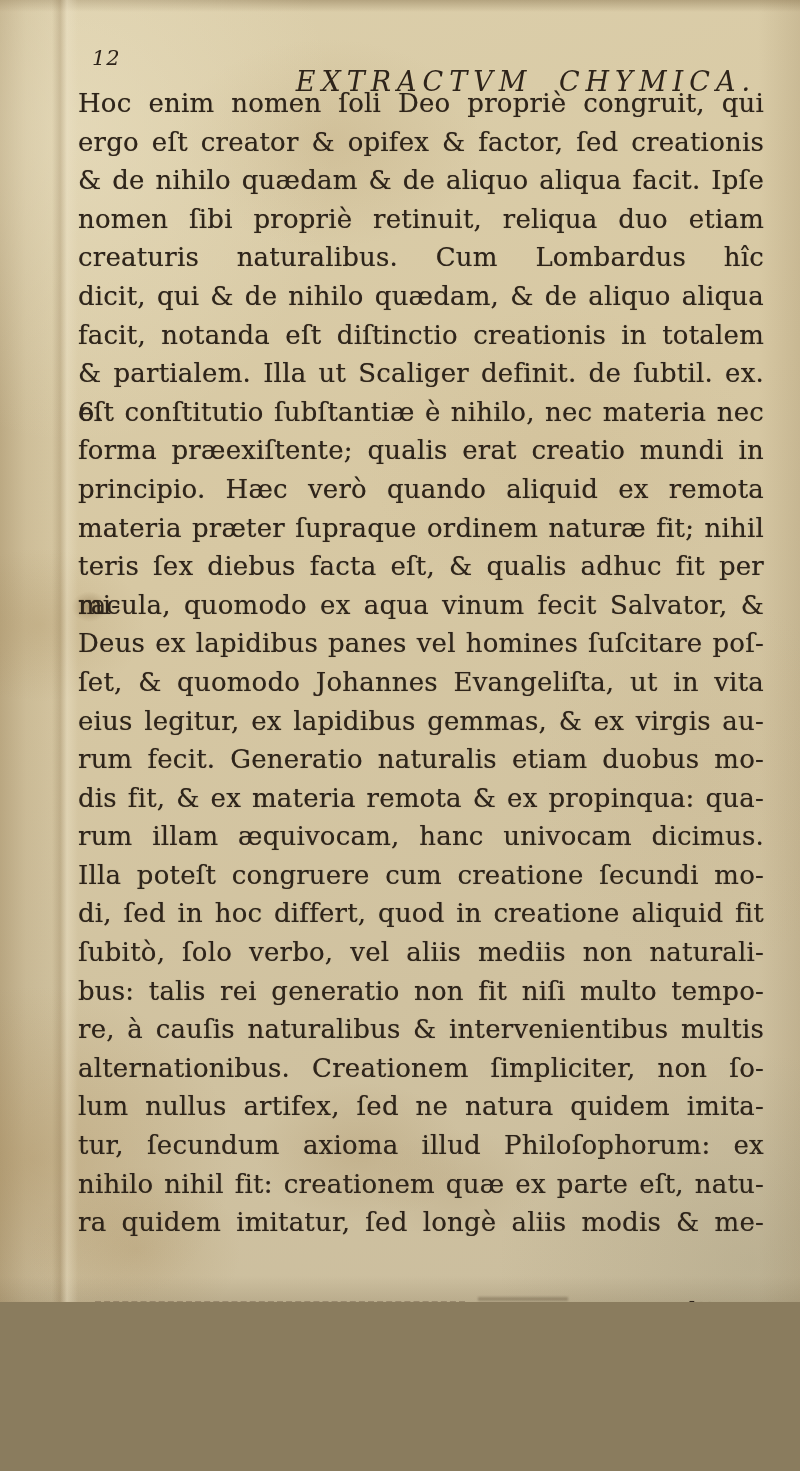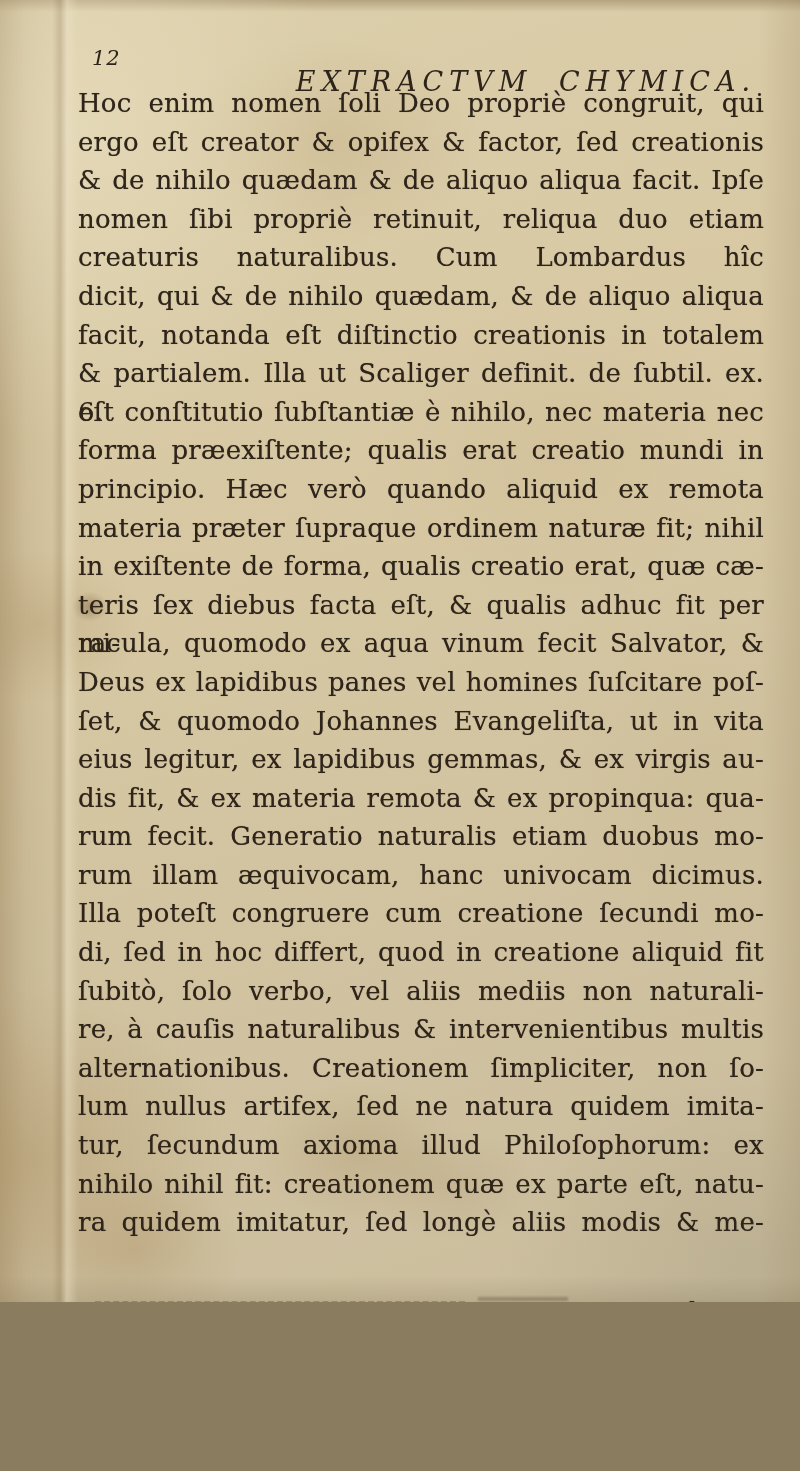--- a/index.html
+++ b/index.html
@@ -152,32 +152,32 @@
       <div class="text-line">&amp; de nihilo quædam &amp; de aliquo aliqua facit. Ipſe</div>
       <div class="text-line">nomen ſibi propriè retinuit, reliqua duo etiam</div>
       <div class="text-line">creaturis naturalibus.  Cum Lombardus hîc</div>
       <div class="text-line">dicit, qui &amp; de nihilo quædam, &amp; de aliquo aliqua</div>
       <div class="text-line">facit, notanda eſt diſtinctio creationis in totalem</div>
       <div class="text-line">&amp; partialem. Illa ut Scaliger definit. de ſubtil. ex. 6.</div>
       <div class="text-line">eſt conſtitutio ſubſtantiæ è nihilo, nec materia nec</div>
       <div class="text-line">forma præexiſtente; qualis erat creatio mundi in</div>
       <div class="text-line">principio. Hæc verò quando aliquid ex remota</div>
       <div class="text-line">materia præter ſupraque ordinem naturæ fit; nihil</div>
-      <div class="text-line">in exiſtente de forma, qualis creatio erat, quæ cæ-</div>
       <div class="text-line">teris ſex diebus facta eſt, &amp; qualis adhuc fit per mi-</div>
       <div class="text-line">racula, quomodo ex aqua vinum fecit Salvator, &amp;</div>
       <div class="text-line">Deus ex lapidibus panes vel homines ſuſcitare poſ-</div>
       <div class="text-line">ſet, &amp; quomodo Johannes Evangeliſta, ut in vita</div>
       <div class="text-line">eius legitur, ex lapidibus gemmas, &amp; ex virgis au-</div>
+      <div class="text-line">rum fecit. Generatio naturalis etiam duobus mo-</div>
       <div class="text-line">dis fit, &amp; ex materia remota &amp; ex propinqua: qua-</div>
-      <div class="text-line">rum fecit. Generatio naturalis etiam duobus mo-</div>
       <div class="text-line">rum illam æquivocam, hanc univocam dicimus.</div>
       <div class="text-line">Illa poteſt congruere cum creatione ſecundi mo-</div>
       <div class="text-line">di, ſed in hoc differt, quod in creatione aliquid fit</div>
       <div class="text-line">ſubitò, ſolo verbo, vel aliis mediis non naturali-</div>
+      <div class="text-line">bus: talis rei generatio non fit niſi multo tempo-</div>
       <div class="text-line">re, à cauſis naturalibus &amp; intervenientibus multis</div>
       <div class="text-line">alternationibus. Creationem ſimpliciter, non ſo-</div>
       <div class="text-line">lum nullus artifex, ſed ne natura quidem imita-</div>
       <div class="text-line">tur, ſecundum axioma illud Philoſophorum: ex</div>
       <div class="text-line">nihilo nihil fit: creationem quæ ex parte eſt, natu-</div>
       <div class="text-line">ra quidem imitatur, ſed longè aliis modis &amp; me-</div>
     </div>
 
   <div class="dashed-mark"></div>
   <div class="dashed-mark-2"></div>

